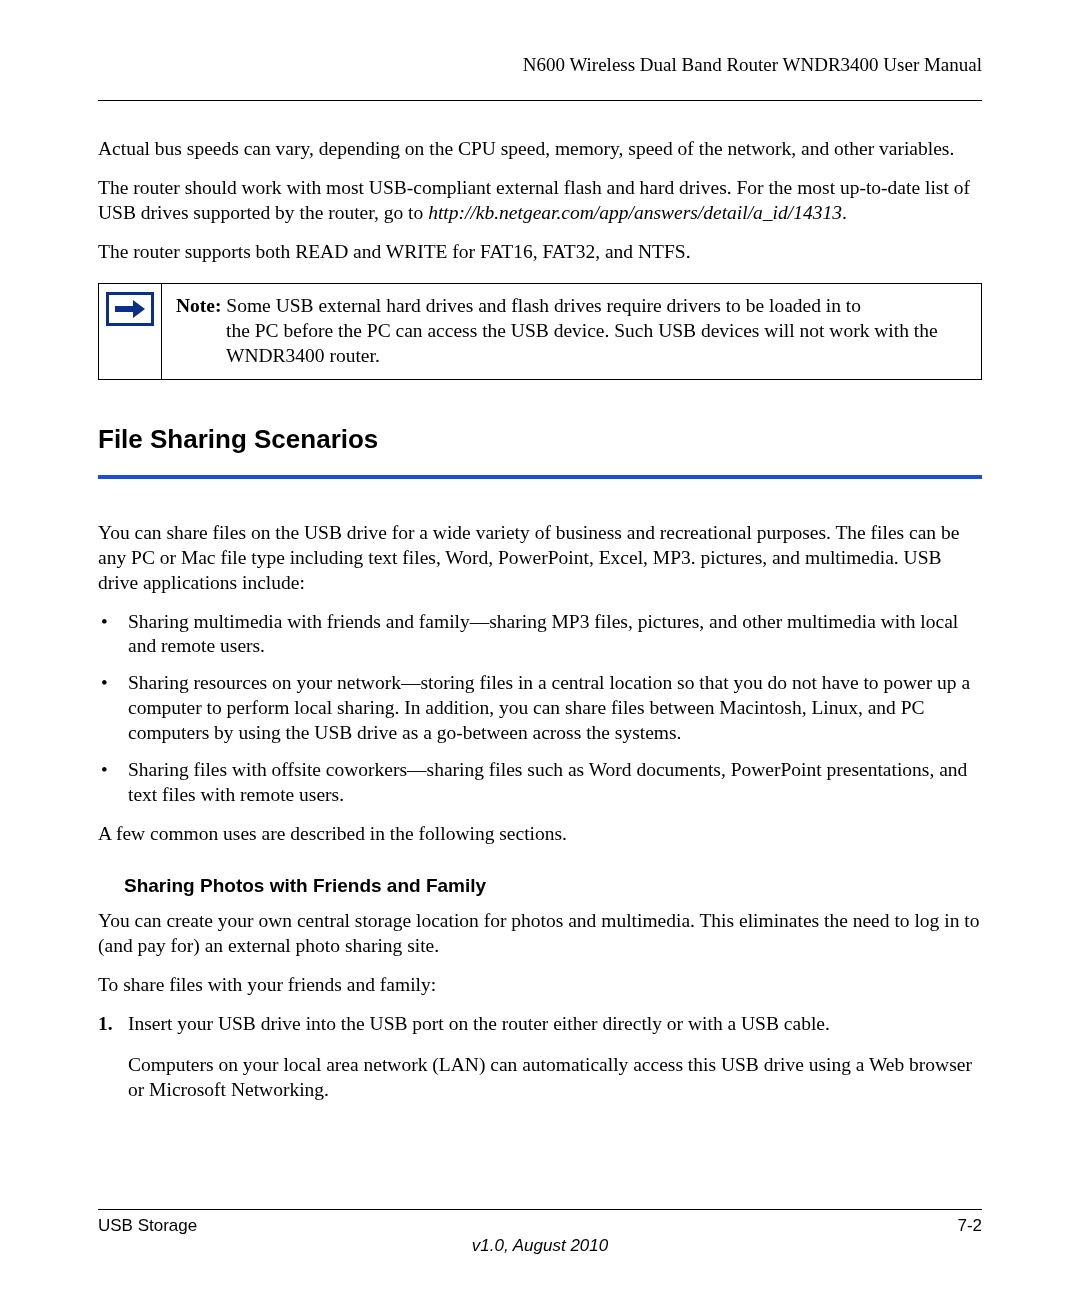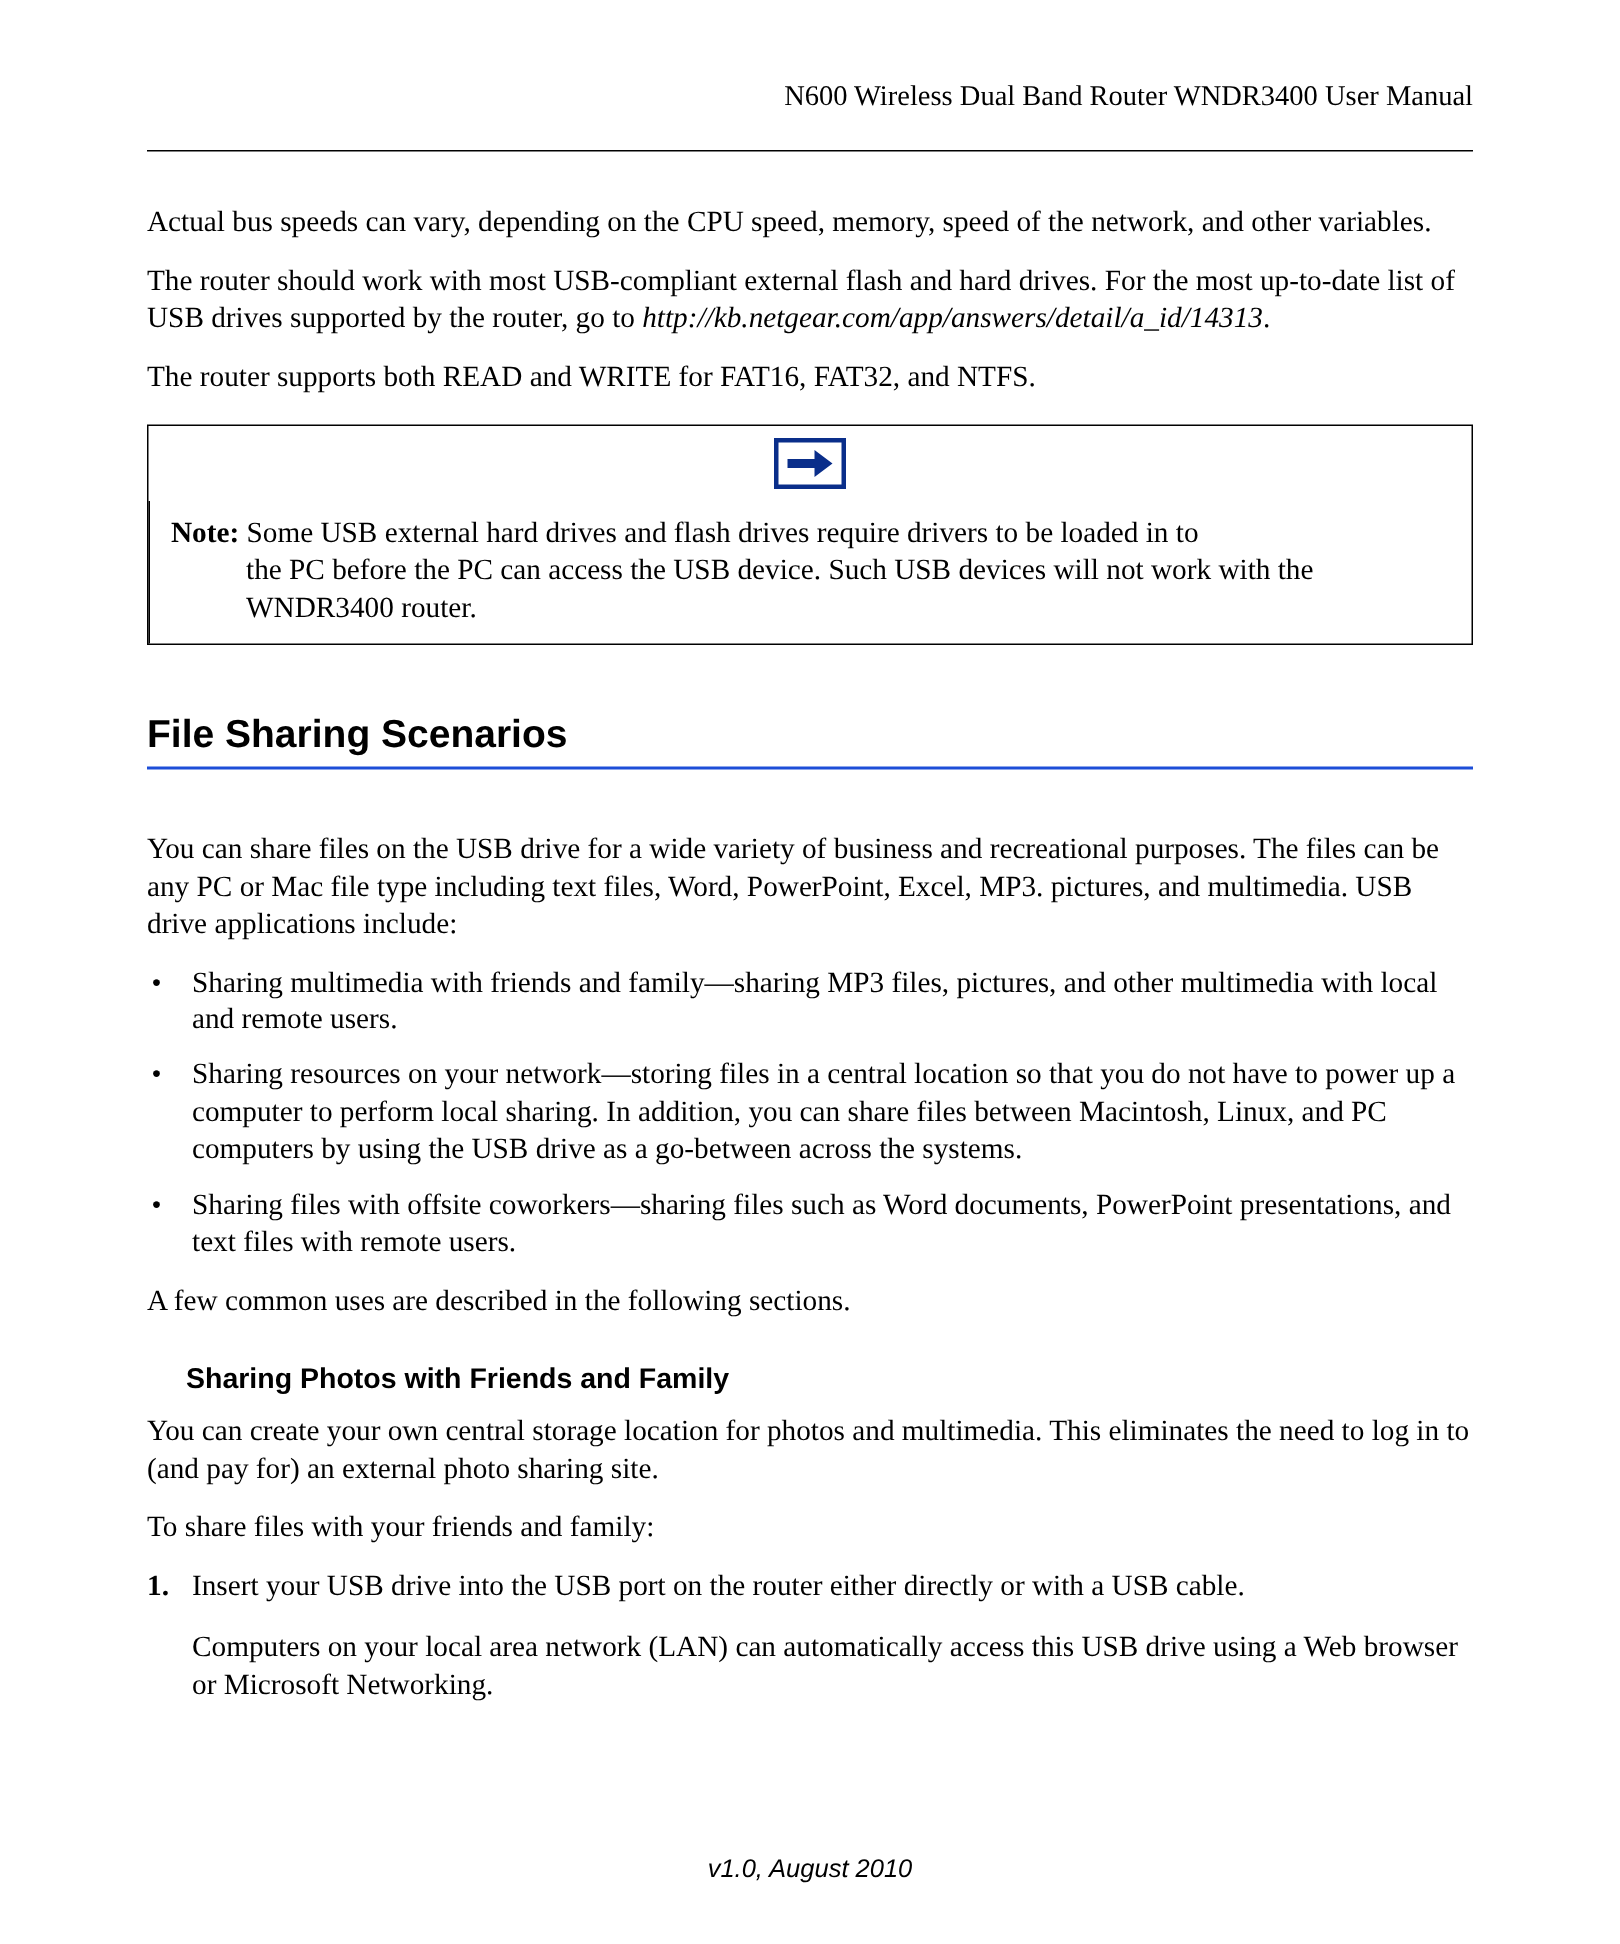--- a/index.html
+++ b/index.html
@@ -28,22 +28,21 @@
       margin-bottom: 14px;
     }
     .italic-url {
       font-style: italic;
     }
     .note-box {
       border: 1.5px solid #000;
       margin-top: 18px;
       margin-bottom: 44px;
       display: flex;
-      align-items: center;
-      flex-direction: column;
+      align-items: flex-start;
     }
     .note-icon-wrap {
       width: 62px;
       display: flex;
       align-items: center;
       justify-content: center;
       padding: 8px 6px;
     }
     .note-icon {
       width: 48px;
@@ -69,22 +68,22 @@
       font-weight: bold;
     }
     .note-indent {
       display: block;
       padding-left: 50px;
     }
     .section-heading {
       font-family: Arial, Helvetica, sans-serif;
       font-weight: bold;
       font-size: 26px;
-      padding-bottom: 6px;
-      border-bottom: 2px solid #1d4ed8;
+      padding-bottom: 20px;
+      border-bottom: 4px solid #1d4ed8;
       margin-bottom: 42px;
       margin-top: 28px;
     }
     .bullet-list {
       list-style: none;
       margin-bottom: 14px;
     }
     .bullet-list li {
       font-size: 19.5px;
       line-height: 1.28;
@@ -197,14 +196,18 @@
 
 <ol class="ordered-list">
   <li>
     <span class="num">1.</span>
     <span>Insert your USB drive into the USB port on the router either directly or with a USB cable.</span>
     <span class="step-sub">Computers on your local area network (LAN) can automatically access this USB drive using a Web browser or Microsoft Networking.</span>
   </li>
 </ol>
 
 <div class="footer">
+  <div class="footer-rule">
+    <span>USB Storage</span>
+    <span>7-2</span>
+  </div>
   <div class="footer-version">v1.0, August 2010</div>
 </div>
 
 </body></html>

